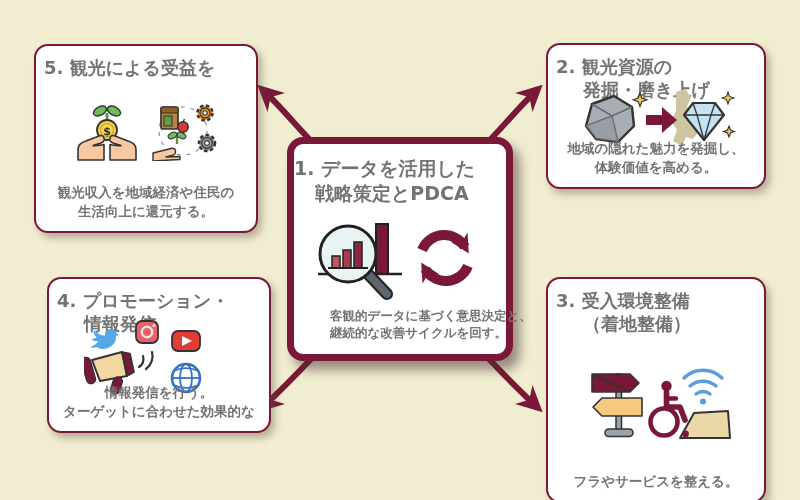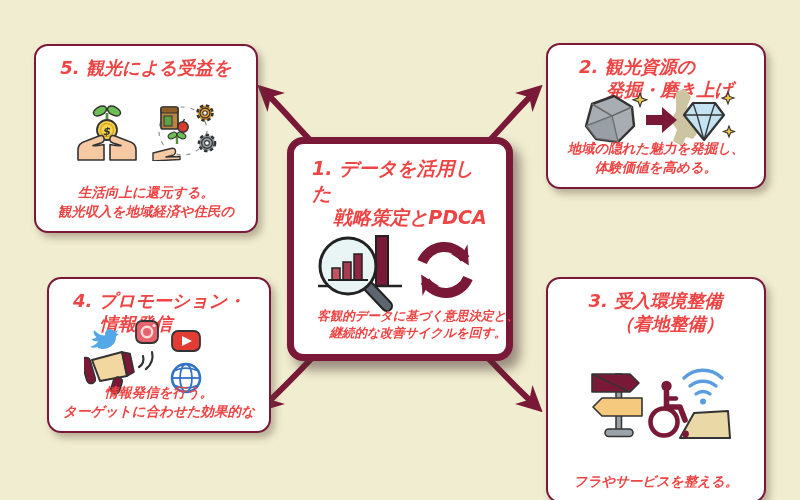--- a/index.html
+++ b/index.html
@@ -1,28 +1,28 @@
 <!DOCTYPE html>
 <html><head>
 <meta charset="utf-8">
 <style>
   html,body{margin:0;padding:0;}
   body{font-family:"DejaVu Sans","Liberation Sans",sans-serif;}
   .stage{position:relative;width:800px;height:500px;background:#f0edd0;overflow:hidden;}
   .arrow-layer{position:absolute;left:0;top:0;z-index:1;}
   .card{position:absolute;z-index:2;background:#ffffff;border:2.5px solid #7a1837;border-radius:14px;
         box-shadow:4px 5px 7px rgba(95,75,60,.38);box-sizing:border-box;
-        display:flex;flex-direction:column;align-items:center;text-align:center;
-        padding:10px 8px 8px;color:#ef4444;font-style:italic;}
+        display:flex;flex-direction:column;text-align:center;
+        padding:10px 8px 8px;color:#737373;}
   #box5{left:34px;top:44px;width:224px;height:189px;}
   #box2{left:546px;top:43px;width:220px;height:146px;}
   #box4{left:47px;top:277px;width:224px;height:156px;}
   #box3{left:546px;top:277px;width:220px;height:226px;}
   #center{left:287px;top:137px;width:226px;height:224px;border-width:7px;border-radius:16px;
-          box-shadow:7px 9px 11px rgba(70,45,45,.5);z-index:3;padding:12px 18px 10px;}
+          box-shadow:7px 9px 11px rgba(70,45,45,.5);z-index:3;padding:12px 0 10px;}
   .card-title{font-weight:bold;font-size:18px;line-height:1.3;display:inline-block;text-align:left;}
   #center .card-title{font-size:19px;}
   .t2{margin-left:1.5em;}
   #center .t2{margin-left:1.1em;}
   .icons{flex:1;display:flex;align-items:center;justify-content:center;gap:10px;min-height:0;}
   .card-body{font-weight:bold;font-size:13.5px;line-height:1.42;margin-top:auto;padding-bottom:2px;}
   #center .card-body{font-size:12.5px;margin-left:36px;}
   .card-body div{white-space:nowrap;}
 </style>
 </head>
@@ -112,22 +112,22 @@
           <circle cx="58" cy="42" r="5.4" fill="#9aa2aa" stroke="#333" stroke-width="1.3"></circle>
           <circle cx="58" cy="42" r="2.4" fill="#fff" stroke="#333" stroke-width="1.1"></circle>
         </g>
         <rect x="26.8" y="36" width="2.4" height="7" fill="#5a8f3c"></rect>
         <ellipse cx="23.5" cy="34.5" rx="4.6" ry="2.9" fill="#6cbf53" stroke="#333" stroke-width="1.1" transform="rotate(-26 23.5 34.5)"></ellipse>
         <ellipse cx="32.5" cy="34.5" rx="4.6" ry="2.9" fill="#6cbf53" stroke="#333" stroke-width="1.1" transform="rotate(26 32.5 34.5)"></ellipse>
         <path d="M4,52 l18,-4.5 q4,-1 4.5,2.5 t-3.5,4.5 l-6,1.5 14,-0.5 0,3 -27,1.5 z" fill="#f7c9a3" stroke="#333" stroke-width="1.4" stroke-linejoin="round"></path>
       </svg>
     </div>
     <div class="card-body">
+      <div>観光収入を地域経済や住民の</div>
       <div>生活向上に還元する。</div>
-      <div>観光収入を地域経済や住民の</div>
     </div>
   </div>
 
   <div class="card" id="box2">
     <div class="card-title">
       <div class="t1">2. 観光資源の</div>
       <div class="t2">発掘・磨き上げ</div>
     </div>
     <div class="icons">
       <svg width="160" height="64" viewBox="0 0 160 64">

